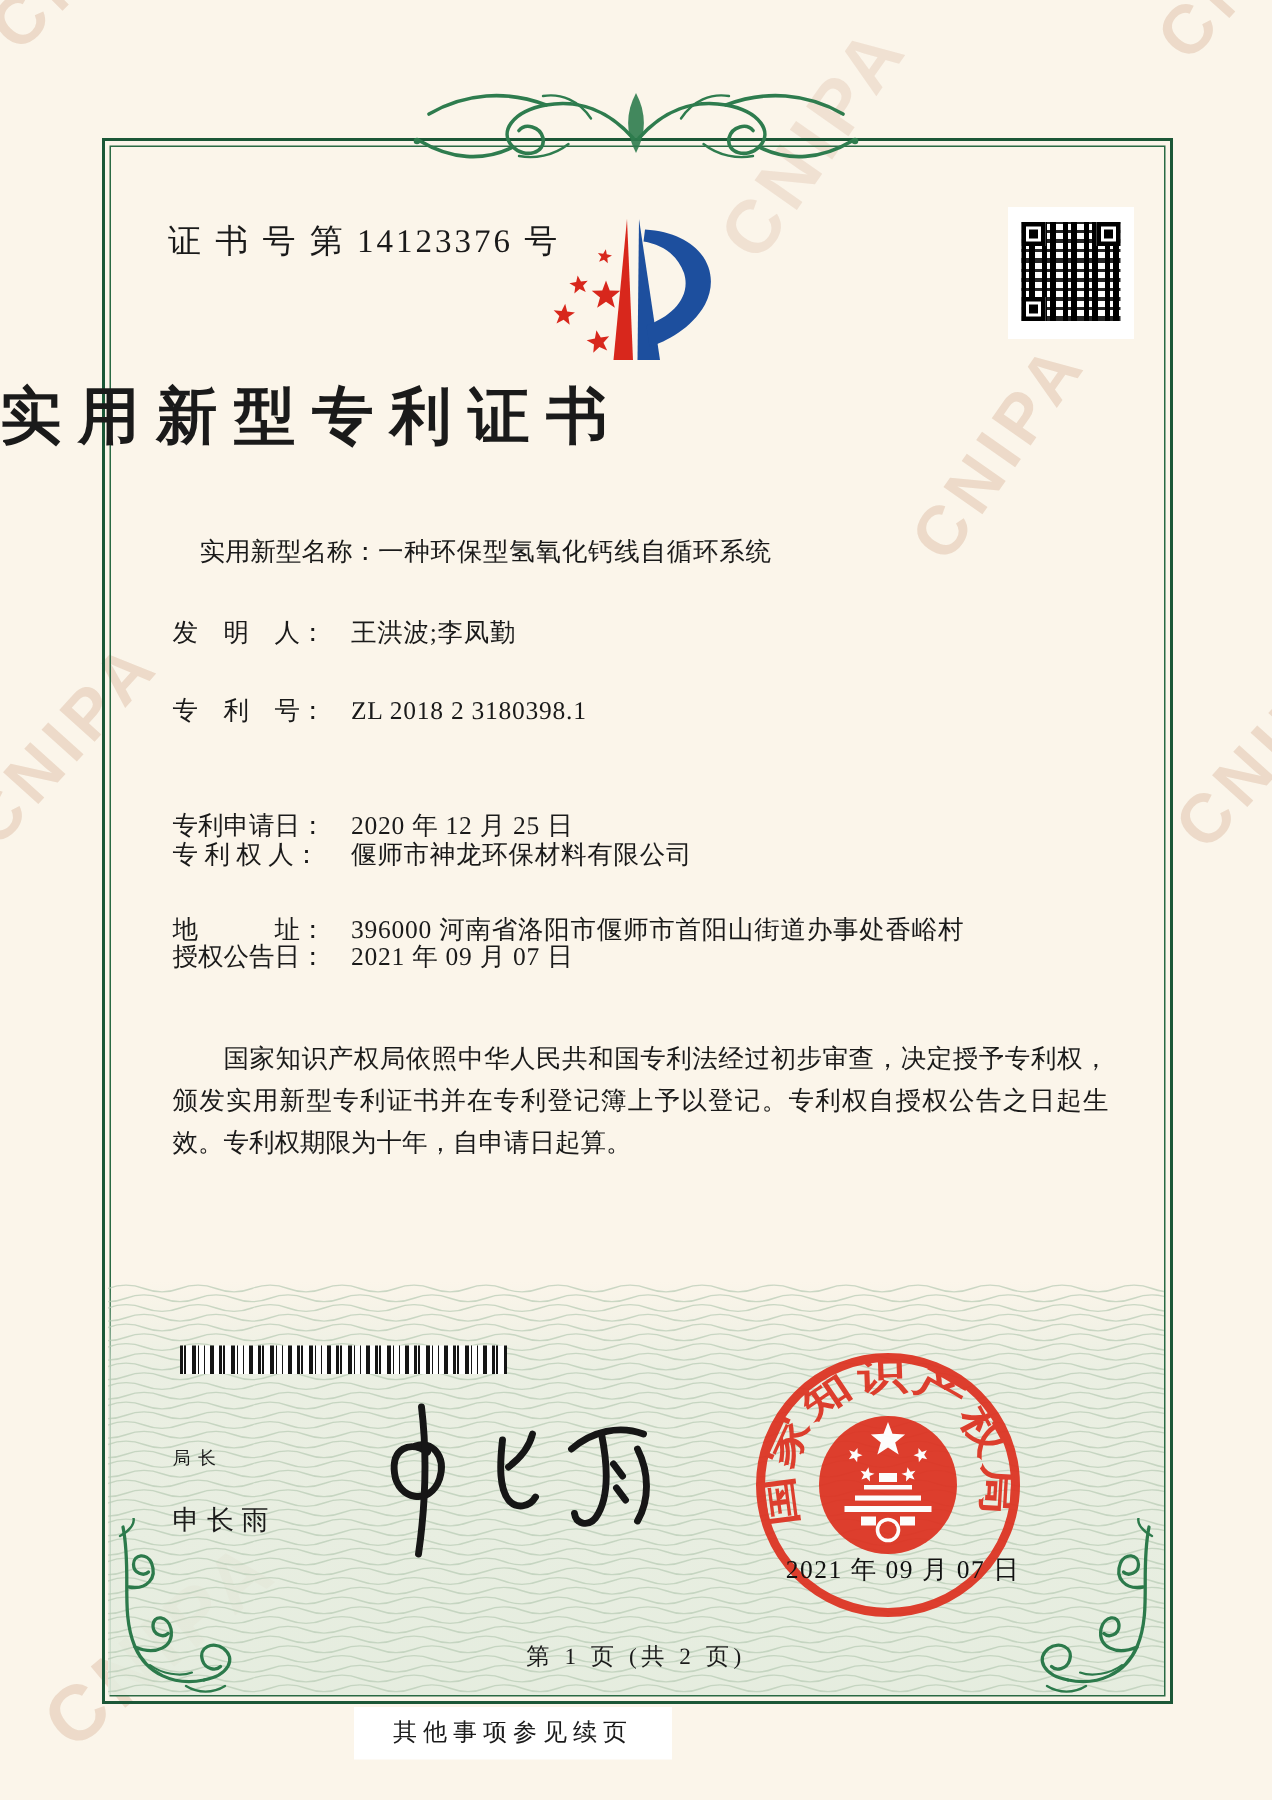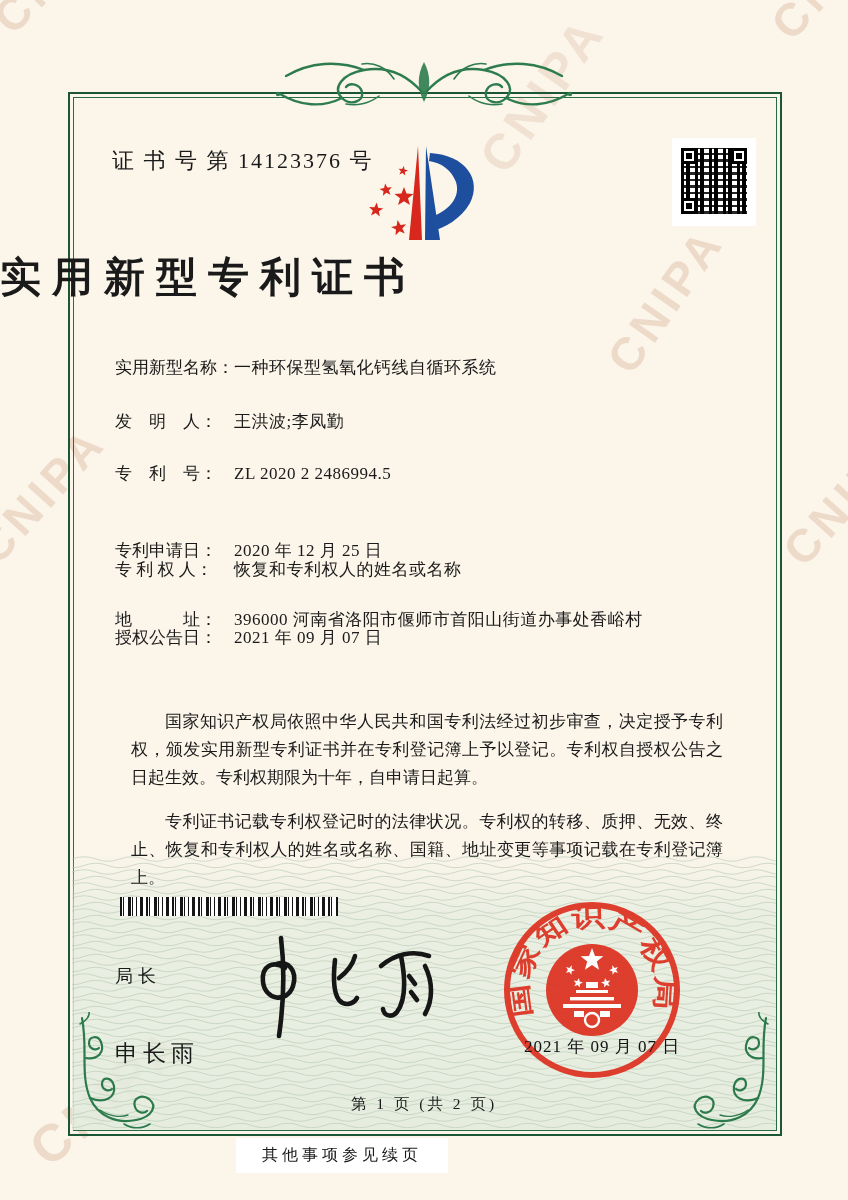--- a/index.html
+++ b/index.html
@@ -39,26 +39,26 @@
   .title{position:absolute;left:0;top:250px;width:848px;text-align:left;
     font-size:41px;font-weight:bold;letter-spacing:11px;z-index:5;}
   
   .field-row{position:absolute;left:115px;font-size:17px;z-index:5;white-space:nowrap;}
   .field-label{display:inline-block;width:119px;}
   .field-value{letter-spacing:.5px;}
   .grant-no{position:absolute;left:436px;top:0;}
   
   .body-text{position:absolute;left:115px;top:692px;width:624px;font-size:17px;
     line-height:28px;text-align:justify;z-index:5;}
-  .body-text p{margin:16px;text-indent:2em;}
+  .body-text p{margin:0;text-indent:2em;}
   
   .barcode{position:absolute;left:120px;top:897px;width:218px;height:19px;z-index:5;
     background:repeating-linear-gradient(90deg,#151515 0 2px,#fff 2px 3px,#151515 3px 4px,#fff 4px 8px,#151515 8px 11px,#fff 11px 12px,#151515 12px 13px,#fff 13px 16px,#151515 16px 17px,#fff 17px 20px,#151515 20px 23px,#fff 23px 26px);}
-  .officer-title{position:absolute;left:115px;top:964px;font-size:18px;letter-spacing:5px;z-index:5;}
-  .officer-name{position:absolute;left:115px;top:1038px;font-size:23px;letter-spacing:5px;z-index:5;}
+  .officer-title{position:absolute;left:115px;top:964px;font-size:12px;letter-spacing:5px;z-index:5;}
+  .officer-name{position:absolute;left:115px;top:1001px;font-size:18px;letter-spacing:5px;z-index:5;}
   .signature{position:absolute;left:243px;top:926px;width:208px;height:118px;z-index:6;}
   .seal{position:absolute;left:500px;top:898px;width:184px;height:184px;z-index:6;opacity:.93;}
   .seal-date{position:absolute;left:518px;top:1035px;width:168px;text-align:center;
     font-size:17px;letter-spacing:1px;color:#111;z-index:7;}
   .page-indicator{position:absolute;left:68px;top:1094px;width:712px;text-align:center;
     font-size:15.5px;letter-spacing:3px;z-index:5;}
   .footer-strip{position:absolute;left:0;top:1138px;width:684px;text-align:center;z-index:5;}
   .footer-note{display:inline-block;background:#fff;padding:7px 26px;font-size:16px;letter-spacing:4px;}
 </style>
 </head>
@@ -175,45 +175,44 @@
 <div class="qr-box">
   <div class="qr-pattern">
     <div class="qr-finder qr-tl"></div>
     <div class="qr-finder qr-tr"></div>
     <div class="qr-finder qr-bl"></div>
   </div>
 </div>
 
 <div class="title">实用新型专利证书</div>
 
-<div class="field-row" style="top:356px;">
+<div class="field-row" style="top:356px;margin-left:18px;">
   <span class="field-label">实用新型名称：</span><span class="field-value">一种环保型氢氧化钙线自循环系统</span>
 </div>
 <div class="field-row" style="top:410px;">
   <span class="field-label">发　明　人：</span><span class="field-value">王洪波;李凤勤</span>
 </div>
 <div class="field-row" style="top:462px;">
-  <span class="field-label">专　利　号：</span><span class="field-value">ZL 2020 2 2486994.5</span>
+  <span class="field-label">专　利　号：</span><span class="field-value">ZL 2018 2 3180398.1</span>
 </div>
 <div class="field-row" style="top:508px;margin-top:31px;">
   <span class="field-label">专利申请日：</span><span class="field-value">2020 年 12 月 25 日</span>
 </div>
 <div class="field-row" style="top:558px;">
-  <span class="field-label">专 利 权 人：</span><span class="field-value">恢复和专利权人的姓名或名称</span>
+  <span class="field-label">专 利 权 人：</span><span class="field-value">偃师市神龙环保材料有限公司</span>
 </div>
 <div class="field-row" style="top:608px;">
   <span class="field-label">地　　　址：</span><span class="field-value">396000 河南省洛阳市偃师市首阳山街道办事处香峪村</span>
 </div>
 <div class="field-row" style="top:626px;width:624px;">
   <span class="field-label">授权公告日：</span><span class="field-value">2021 年 09 月 07 日</span>
 </div>
 
 <div class="body-text">
   <p>国家知识产权局依照中华人民共和国专利法经过初步审查，决定授予专利权，颁发实用新型专利证书并在专利登记簿上予以登记。专利权自授权公告之日起生效。专利权期限为十年，自申请日起算。</p>
-  <p>专利证书记载专利权登记时的法律状况。专利权的转移、质押、无效、终止、恢复和专利权人的姓名或名称、国籍、地址变更等事项记载在专利登记簿上。</p>
 </div>
 
 <div class="barcode"></div>
 
 <div class="officer-title">局长</div>
 <div class="officer-name">申长雨</div>
 
 <svg class="signature" viewBox="0 0 208 118">
   <g stroke="#161616" stroke-width="4.6" fill="none" stroke-linecap="round" stroke-linejoin="round">
     <path d="M42,42 C30,34 18,40 20,56 C22,74 44,78 50,60 C55,44 44,34 34,38"></path>

